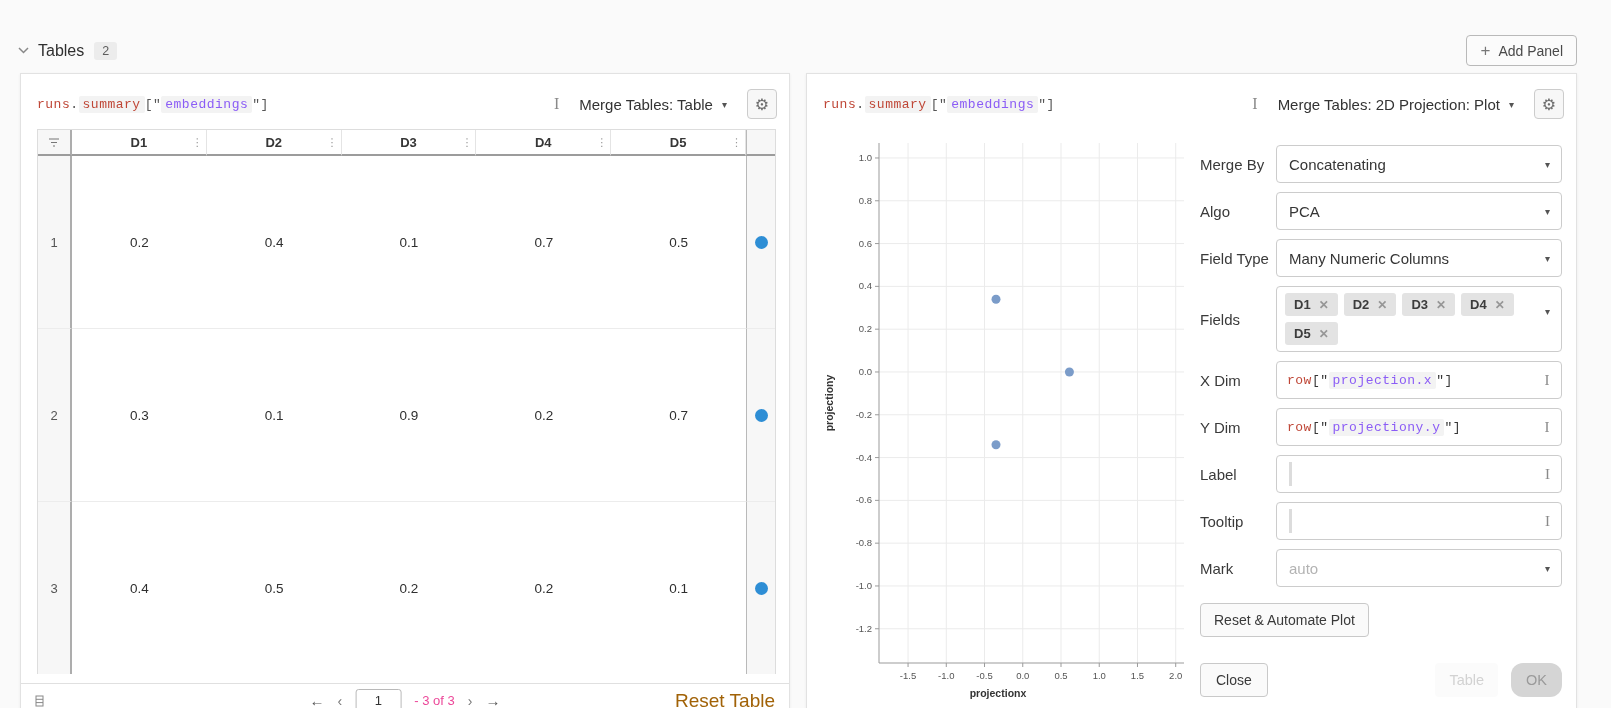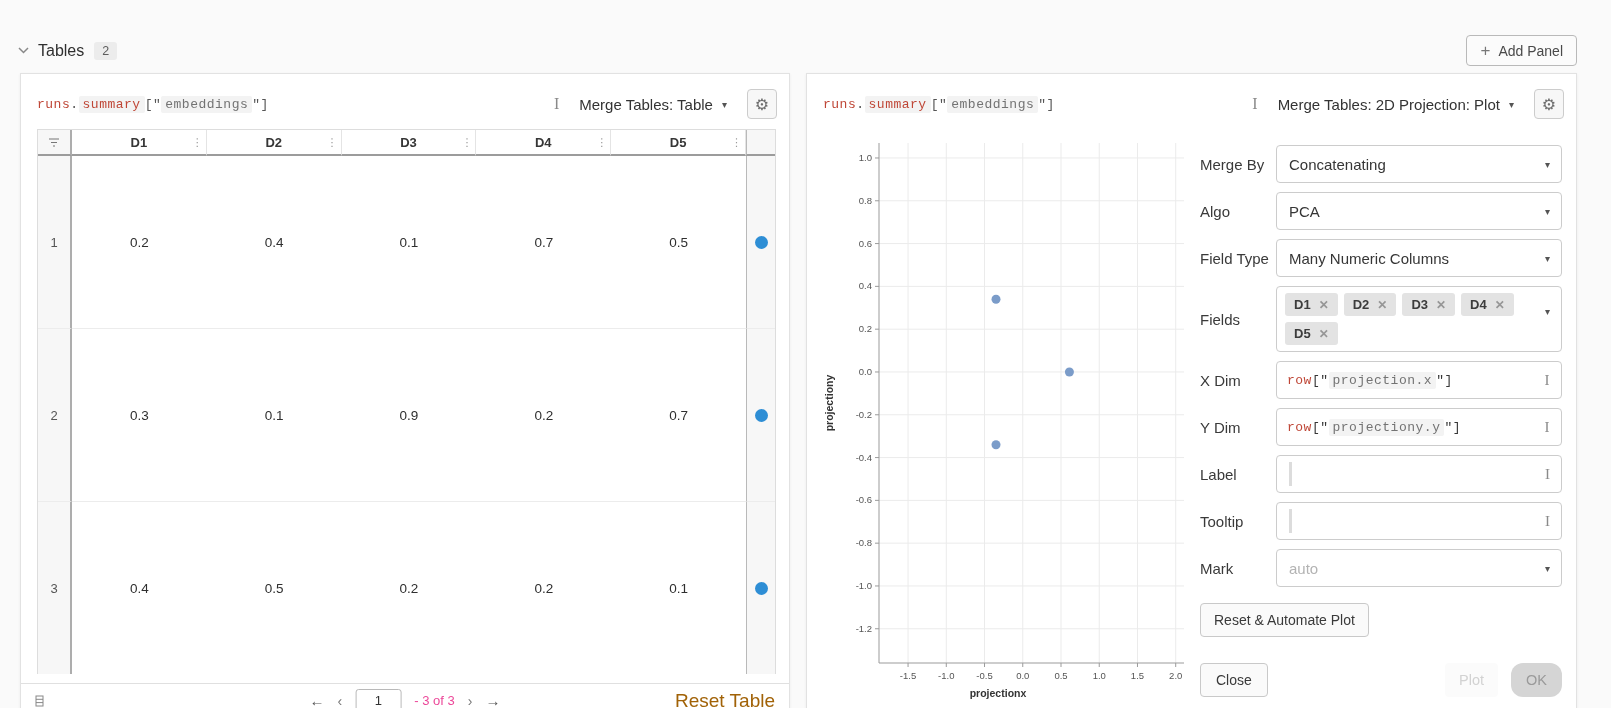--- a/index.html
+++ b/index.html
@@ -21,21 +21,21 @@
 
   
   .panels { display: flex; gap: 16px; padding-left: 20px; }
   .panel { background: #fff; border: 1px solid #e2e2e2; box-shadow: 0 1px 3px rgba(0,0,0,.06); height: 645px; display: flex; flex-direction: column; }
   .panel.left  { width: 770px; }
   .panel.right { width: 771px; }
 
   .phead { display: flex; align-items: center; padding: 15px 12px 6px 16px; flex: none; }
   .code { font-family: "Liberation Mono","DejaVu Sans Mono",monospace; font-size: 13px; color: #555; letter-spacing: .5px; }
   .cr { color: #bf4636; }
-  .cg { color: #737373; }
+  .cg { color: #8b5cf6; }
   .chip { background: #f3f3f3; border-radius: 2px; padding: 1px 4px; }
   .phead-right { margin-left: auto; display: flex; align-items: center; gap: 20px; }
   .ibeam { font-family: "Liberation Serif", serif; font-size: 16px; color: #8a8a8a; line-height: 1; }
   .selector { display: flex; align-items: center; gap: 9px; font-size: 15px; color: #333; cursor: pointer; }
   .caret { font-size: 10px; color: #555; }
   .gearbtn { width: 30px; height: 30px; border: 1px solid #ccc; border-radius: 4px; background: #f7f7f7; display: flex; align-items: center; justify-content: center; font-size: 16px; color: #6e6e6e; cursor: pointer; }
 
   
   .tbl { margin: 4px 13px 0 16px; display: grid;
          grid-template-columns: 34px 1fr 1fr 1fr 1fr 1fr 29px;
@@ -373,19 +373,19 @@
           <div class="fctl">
             <span class="placeholder">auto</span>
             <span class="caret">▾</span>
           </div>
         </div>
 
         <button class="reset-plot">Reset &amp; Automate Plot</button>
 
         <div class="actions">
           <button class="btn-close">Close</button>
-          <button class="btn-apply" aria-disabled="true">Plot</button>
+          <button class="btn-apply" aria-disabled="true">Table</button>
           <button class="btn-ok" aria-disabled="true">OK</button>
         </div>
       </div>
     </div>
   </div>
 </div>
 
 </body></html>

